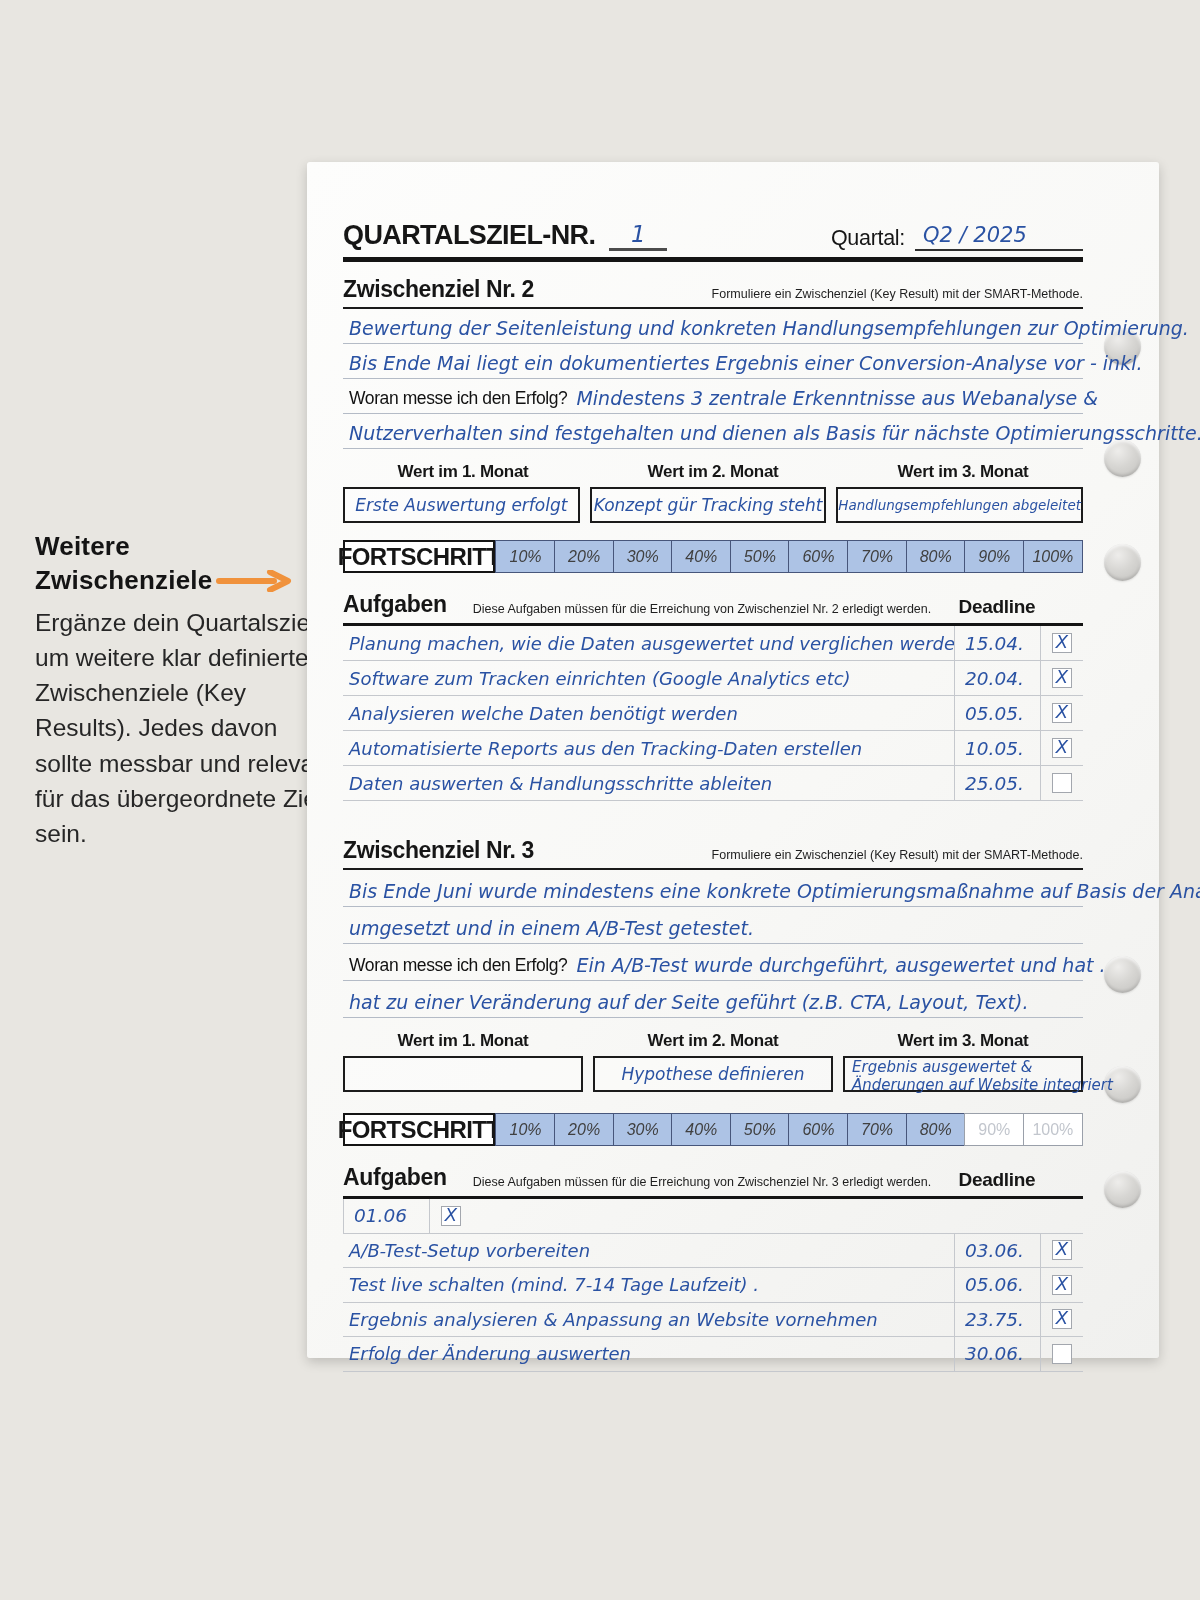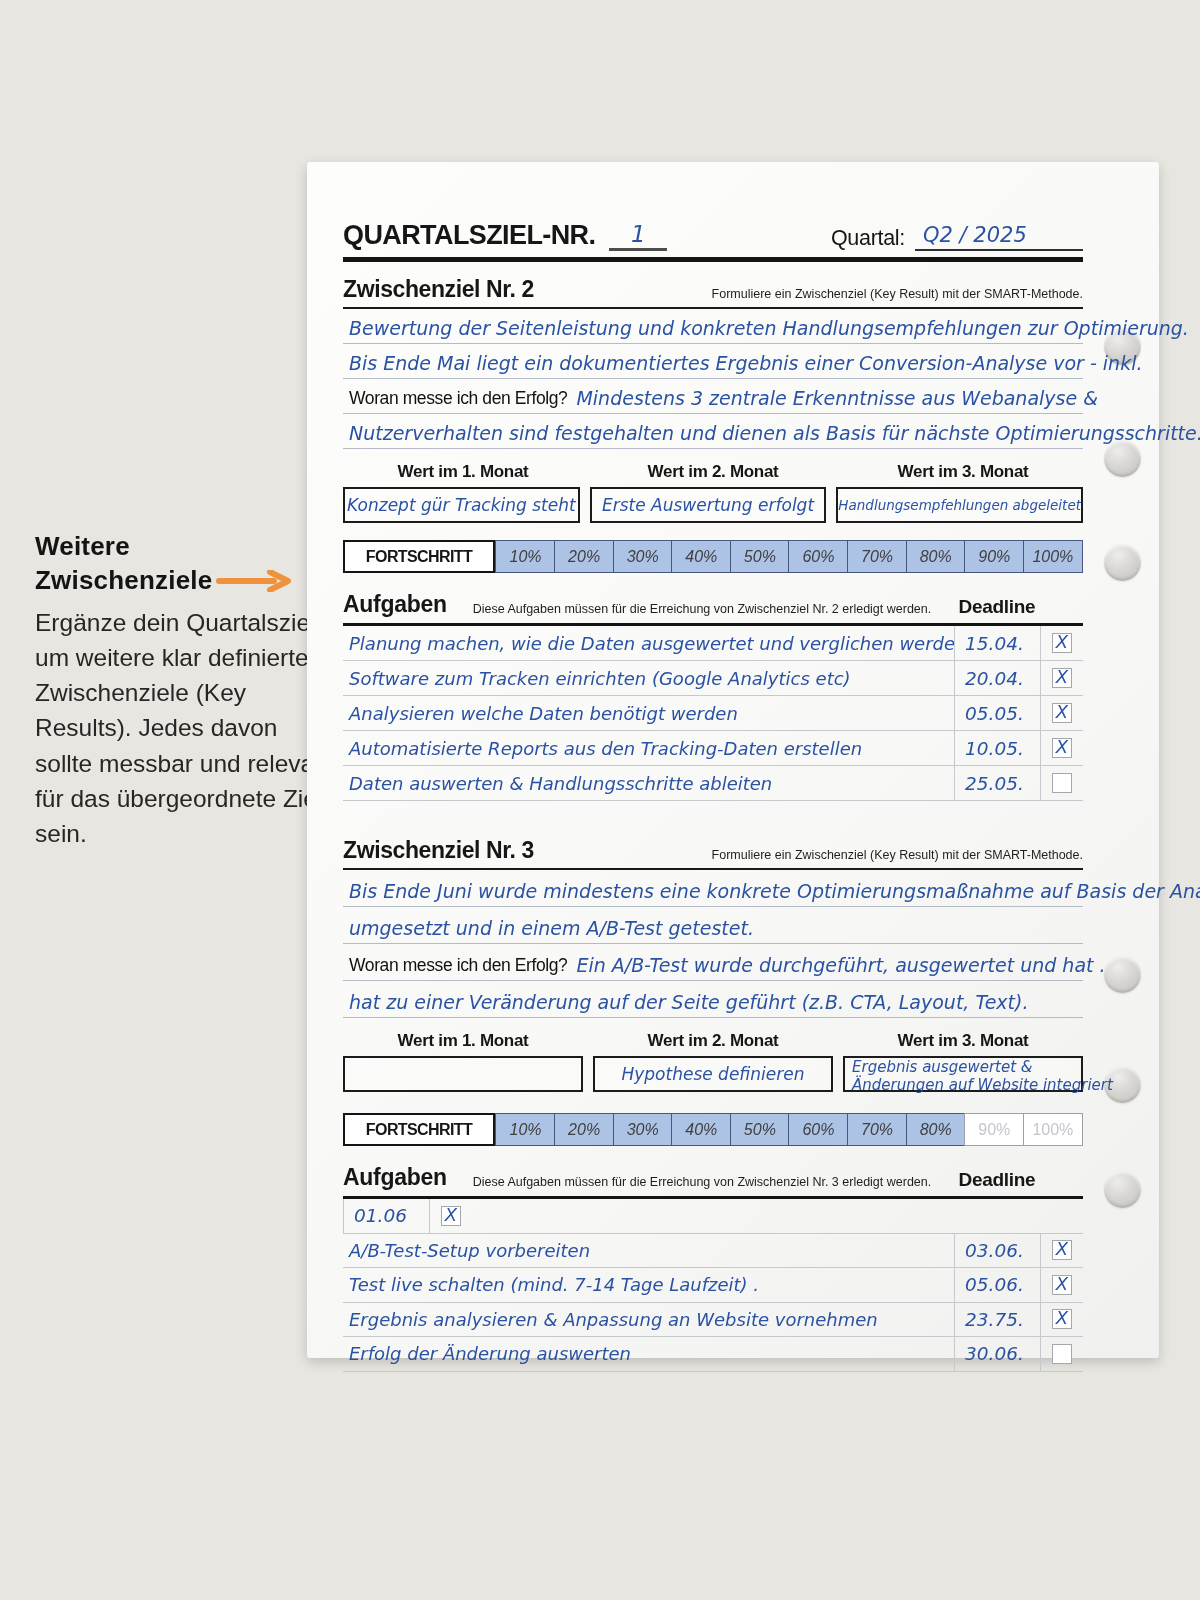--- a/index.html
+++ b/index.html
@@ -76,21 +76,21 @@
   .month-box.small-text { font-size:13.5px; white-space:nowrap; }
   .month-box.overflow { justify-content:flex-start; }
   .overflow-text { position:absolute; left:7px; top:1px; font-size:15px; line-height:1.18; white-space:nowrap; text-align:left; }
 
   
   .progress { display:flex; margin-top:17px; height:33px; }
   .sec2 .progress { margin-top:21px; }
   .progress-label {
     width:152px; border:2.5px solid #141414; background:#fff;
     display:flex; align-items:center; justify-content:center;
-    font-size:16px; font-weight:700; letter-spacing:-.6px; flex:none;
+    font-size:24px; font-weight:700; letter-spacing:-.6px; flex:none;
   }
   .progress-cells { flex:1; display:flex; margin-left:2px; }
   .pcell {
     flex:1; border:1.6px solid #9aa0aa; margin-left:-1.6px;
     display:flex; align-items:center; justify-content:center;
     font-size:16px; color:#c2c6cd; background:#fff;
   }
   .pcell.filled { background:#adc3e5; border-color:#47567b; color:#404040;font-style:italic; }
 
   
@@ -168,22 +168,22 @@
         <span class="hand">Nutzerverhalten sind festgehalten und dienen als Basis für nächste Optimierungsschritte.</span>
       </div>
 
       <div class="months">
         <div class="month-labels">
           <div class="month-label">Wert im 1. Monat</div>
           <div class="month-label">Wert im 2. Monat</div>
           <div class="month-label">Wert im 3. Monat</div>
         </div>
         <div class="month-boxes">
+          <div class="month-box hand">Erste Auswertung erfolgt</div>
           <div class="month-box hand">Konzept gür Tracking steht</div>
-          <div class="month-box hand">Erste Auswertung erfolgt</div>
           <div class="month-box hand small-text">Handlungsempfehlungen abgeleitet</div>
         </div>
       </div>
 
       <div class="progress">
         <div class="progress-label">FORTSCHRITT</div>
         <div class="progress-cells">
           <div class="pcell filled">10%</div>
           <div class="pcell filled">20%</div>
           <div class="pcell filled">30%</div>

